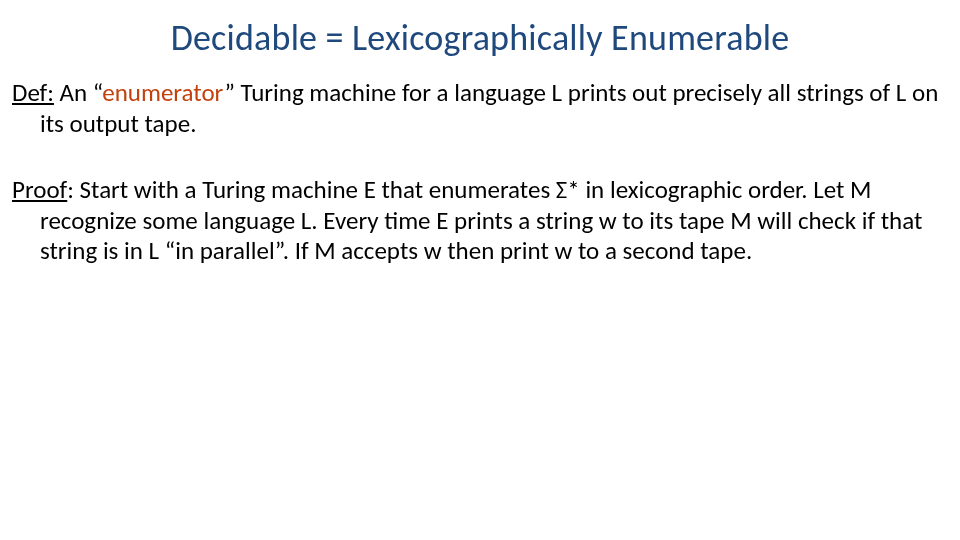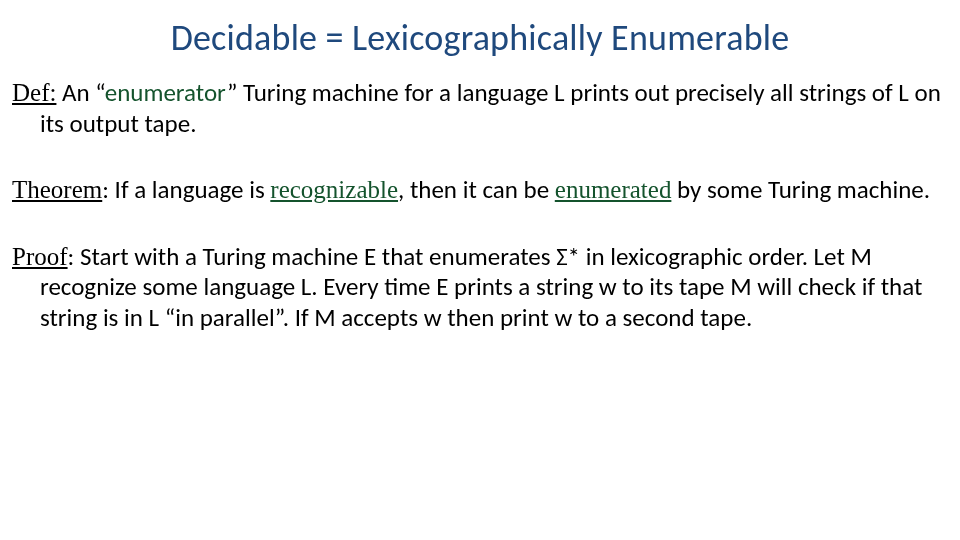--- a/index.html
+++ b/index.html
@@ -30,38 +30,35 @@
     font-size: 25px;
     line-height: 1.22;
     color: #000000;
   }
   .para {
     margin: 0 0 36px 0;
     text-indent: -28px;
     padding-left: 28px;
   }
   .para:last-child { margin-bottom: 15px; }
-  .u { text-decoration: underline; font-family: Liberation Serif, serif; }
-  .red { color: #14532d; }
+  .u { text-decoration: underline; }
+  .red { color: #c2410c; }
 </style>
 </head>
 <body>
 
 <div class="slide">
 
   <div class="title">Decidable = Lexicographically Enumerable</div>
 
   <div class="body">
 
     <p class="para">
       <span class="u">Def:</span><span>   An “</span><span class="red">enumerator</span><span>” Turing machine for a language L prints out precisely all strings of L on its output tape.</span>
     </p>
 
-    <p class="para">
-      <span class="u">Theorem</span><span>: </span><span>If a language is </span><span class="red u">recognizable</span><span>, then it can be </span><span class="red u">enumerated</span><span> by some Turing machine.</span>
-    </p>
 
     <p class="para">
       <span class="u">Proof</span><span>:  </span><span>Start with a Turing machine E that enumerates Σ* in lexicographic order. Let M recognize some language L. Every time E prints a string w to its tape M will check if that string is in L “in parallel”. If M accepts w then print w to a second tape.</span>
     </p>
 
   </div>
 </div>
 
 </body></html>

